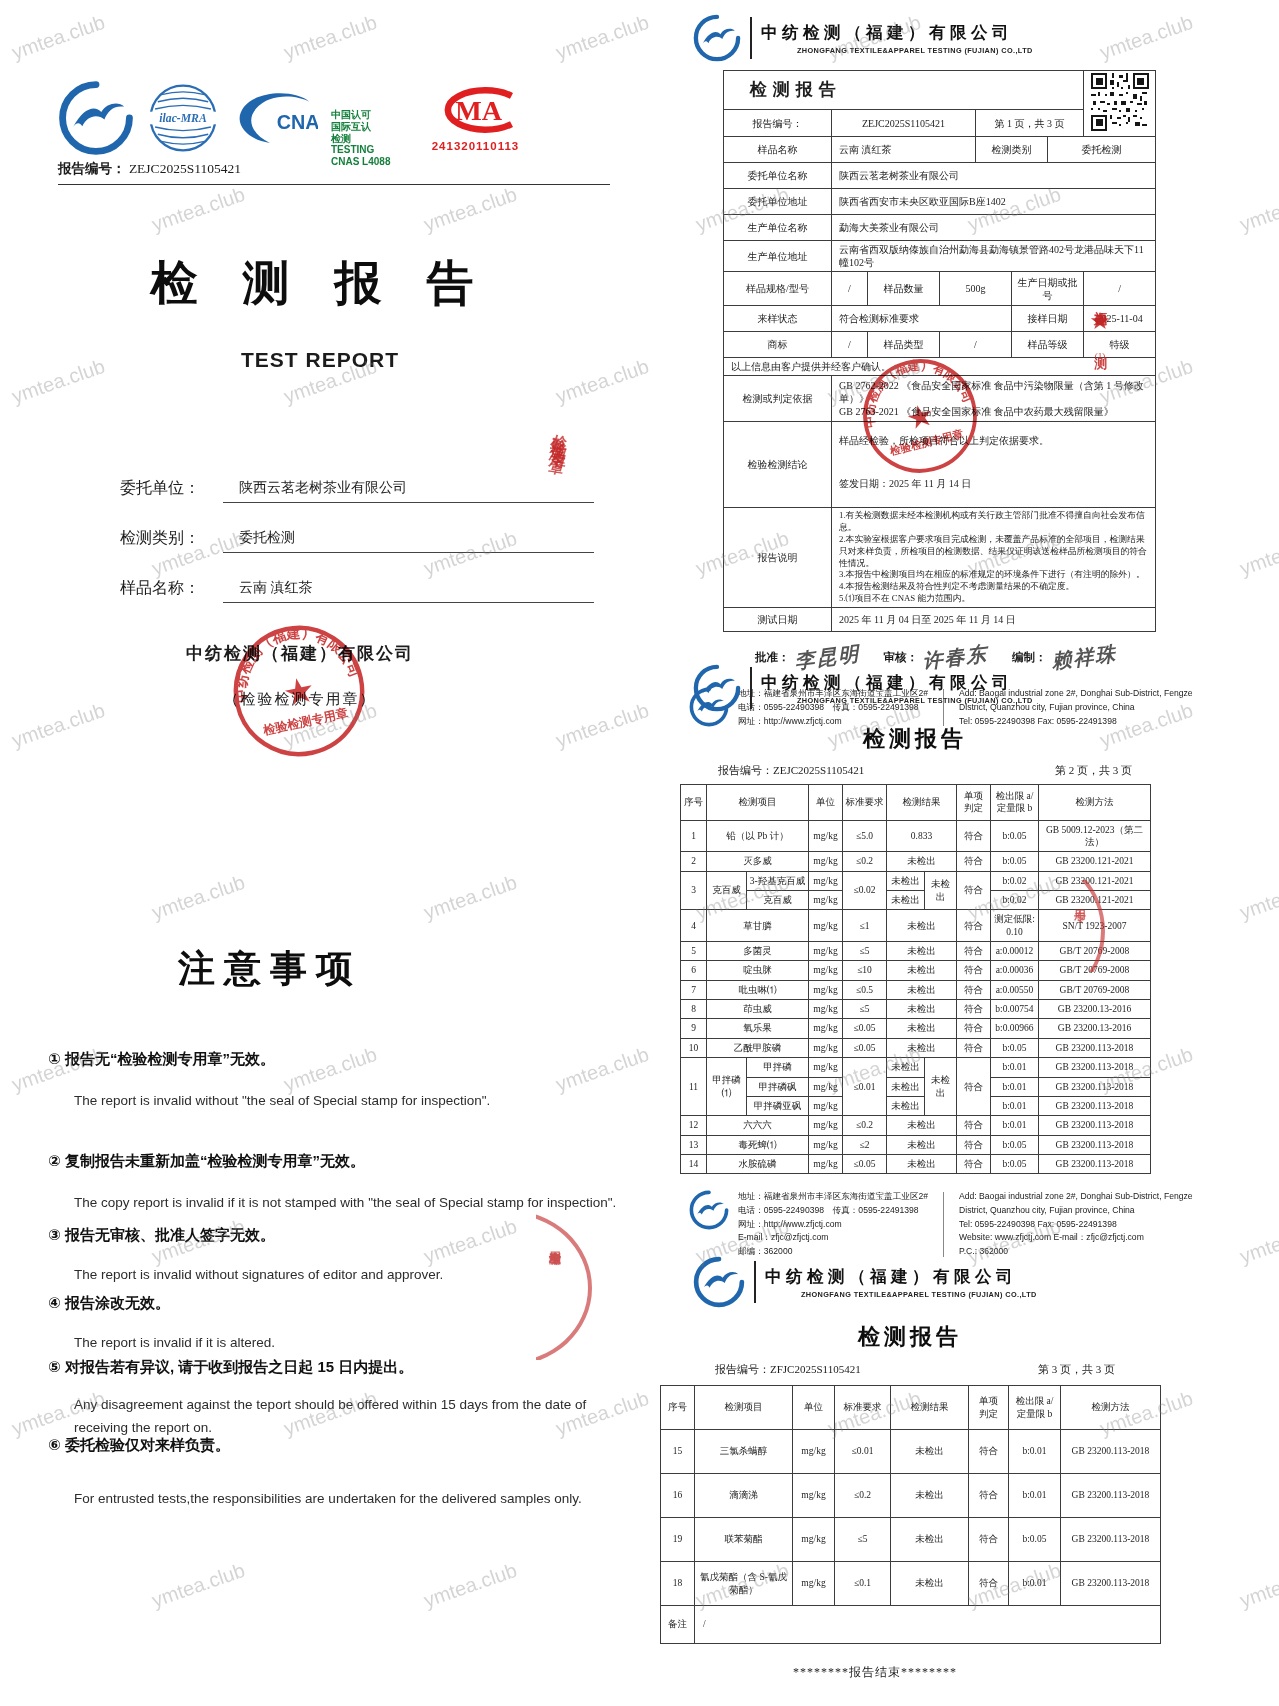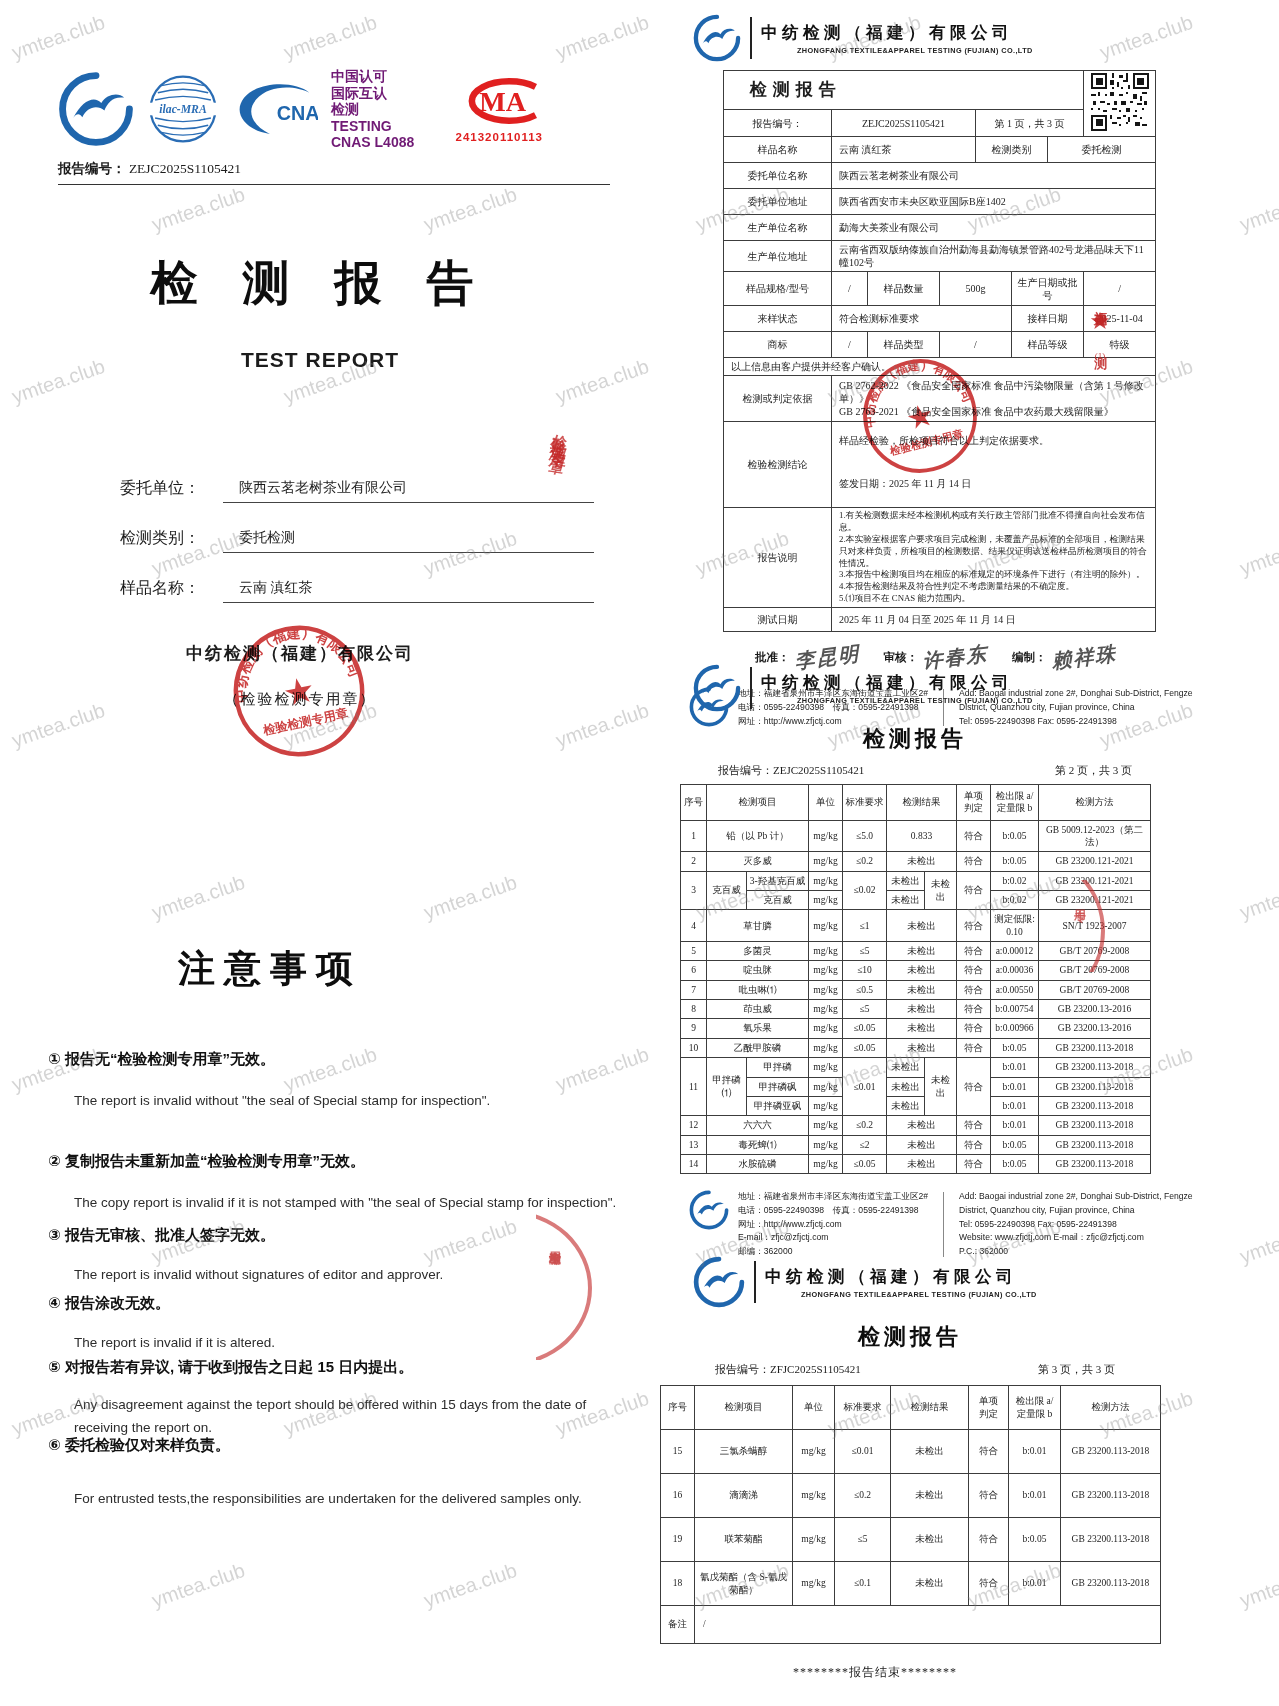--- a/index.html
+++ b/index.html
@@ -5,21 +5,21 @@
   html,body{margin:0;padding:0;background:#e8e8e8;}
   #canvas{position:relative;width:1279px;height:1706px;background:#ffffff;overflow:hidden;
           font-family:"Liberation Serif","DejaVu Serif",serif;color:#1c1c1c;}
   .hei{font-family:"Liberation Sans","DejaVu Sans",sans-serif;font-weight:bold;}
   .page{position:absolute;background:transparent;}
   
   .wm{position:absolute;color:rgba(125,125,125,.33);font-size:20px;transform:rotate(-19deg);
       white-space:nowrap;pointer-events:none;font-family:"Liberation Sans",sans-serif;z-index:5;}
   
   .logo-row{position:absolute;top:38px;left:28px;display:flex;align-items:center;gap:13px;}
-  .accredit{font-family:"Liberation Sans",sans-serif;font-weight:bold;font-size:14px;line-height:1.18;color:#701a75;}
+  .accredit{font-family:"Liberation Sans",sans-serif;font-weight:bold;font-size:10px;line-height:1.18;color:#15803d;margin-top:41px;}
   .cma{margin-left:28px;text-align:center;}
   .cma-num{color:#e02020;font-weight:bold;font-size:11.5px;font-family:"Liberation Sans",sans-serif;letter-spacing:1px;}
   .repno-line{position:absolute;top:130px;left:28px;width:552px;border-bottom:1.5px solid #333;
               padding-bottom:6px;font-size:13.5px;}
   .cover-title{position:absolute;top:222px;left:20px;width:540px;text-align:center;
                font-size:47px;letter-spacing:16px;color:#0d0d0d;}
   .cover-sub{position:absolute;top:318px;left:20px;width:540px;text-align:center;font-size:21px;letter-spacing:1px;}
   .cover-fields{position:absolute;top:448px;left:90px;}
   .cfield{height:50px;}
   .cf-label{display:inline-block;width:95px;font-size:16px;vertical-align:top;}

